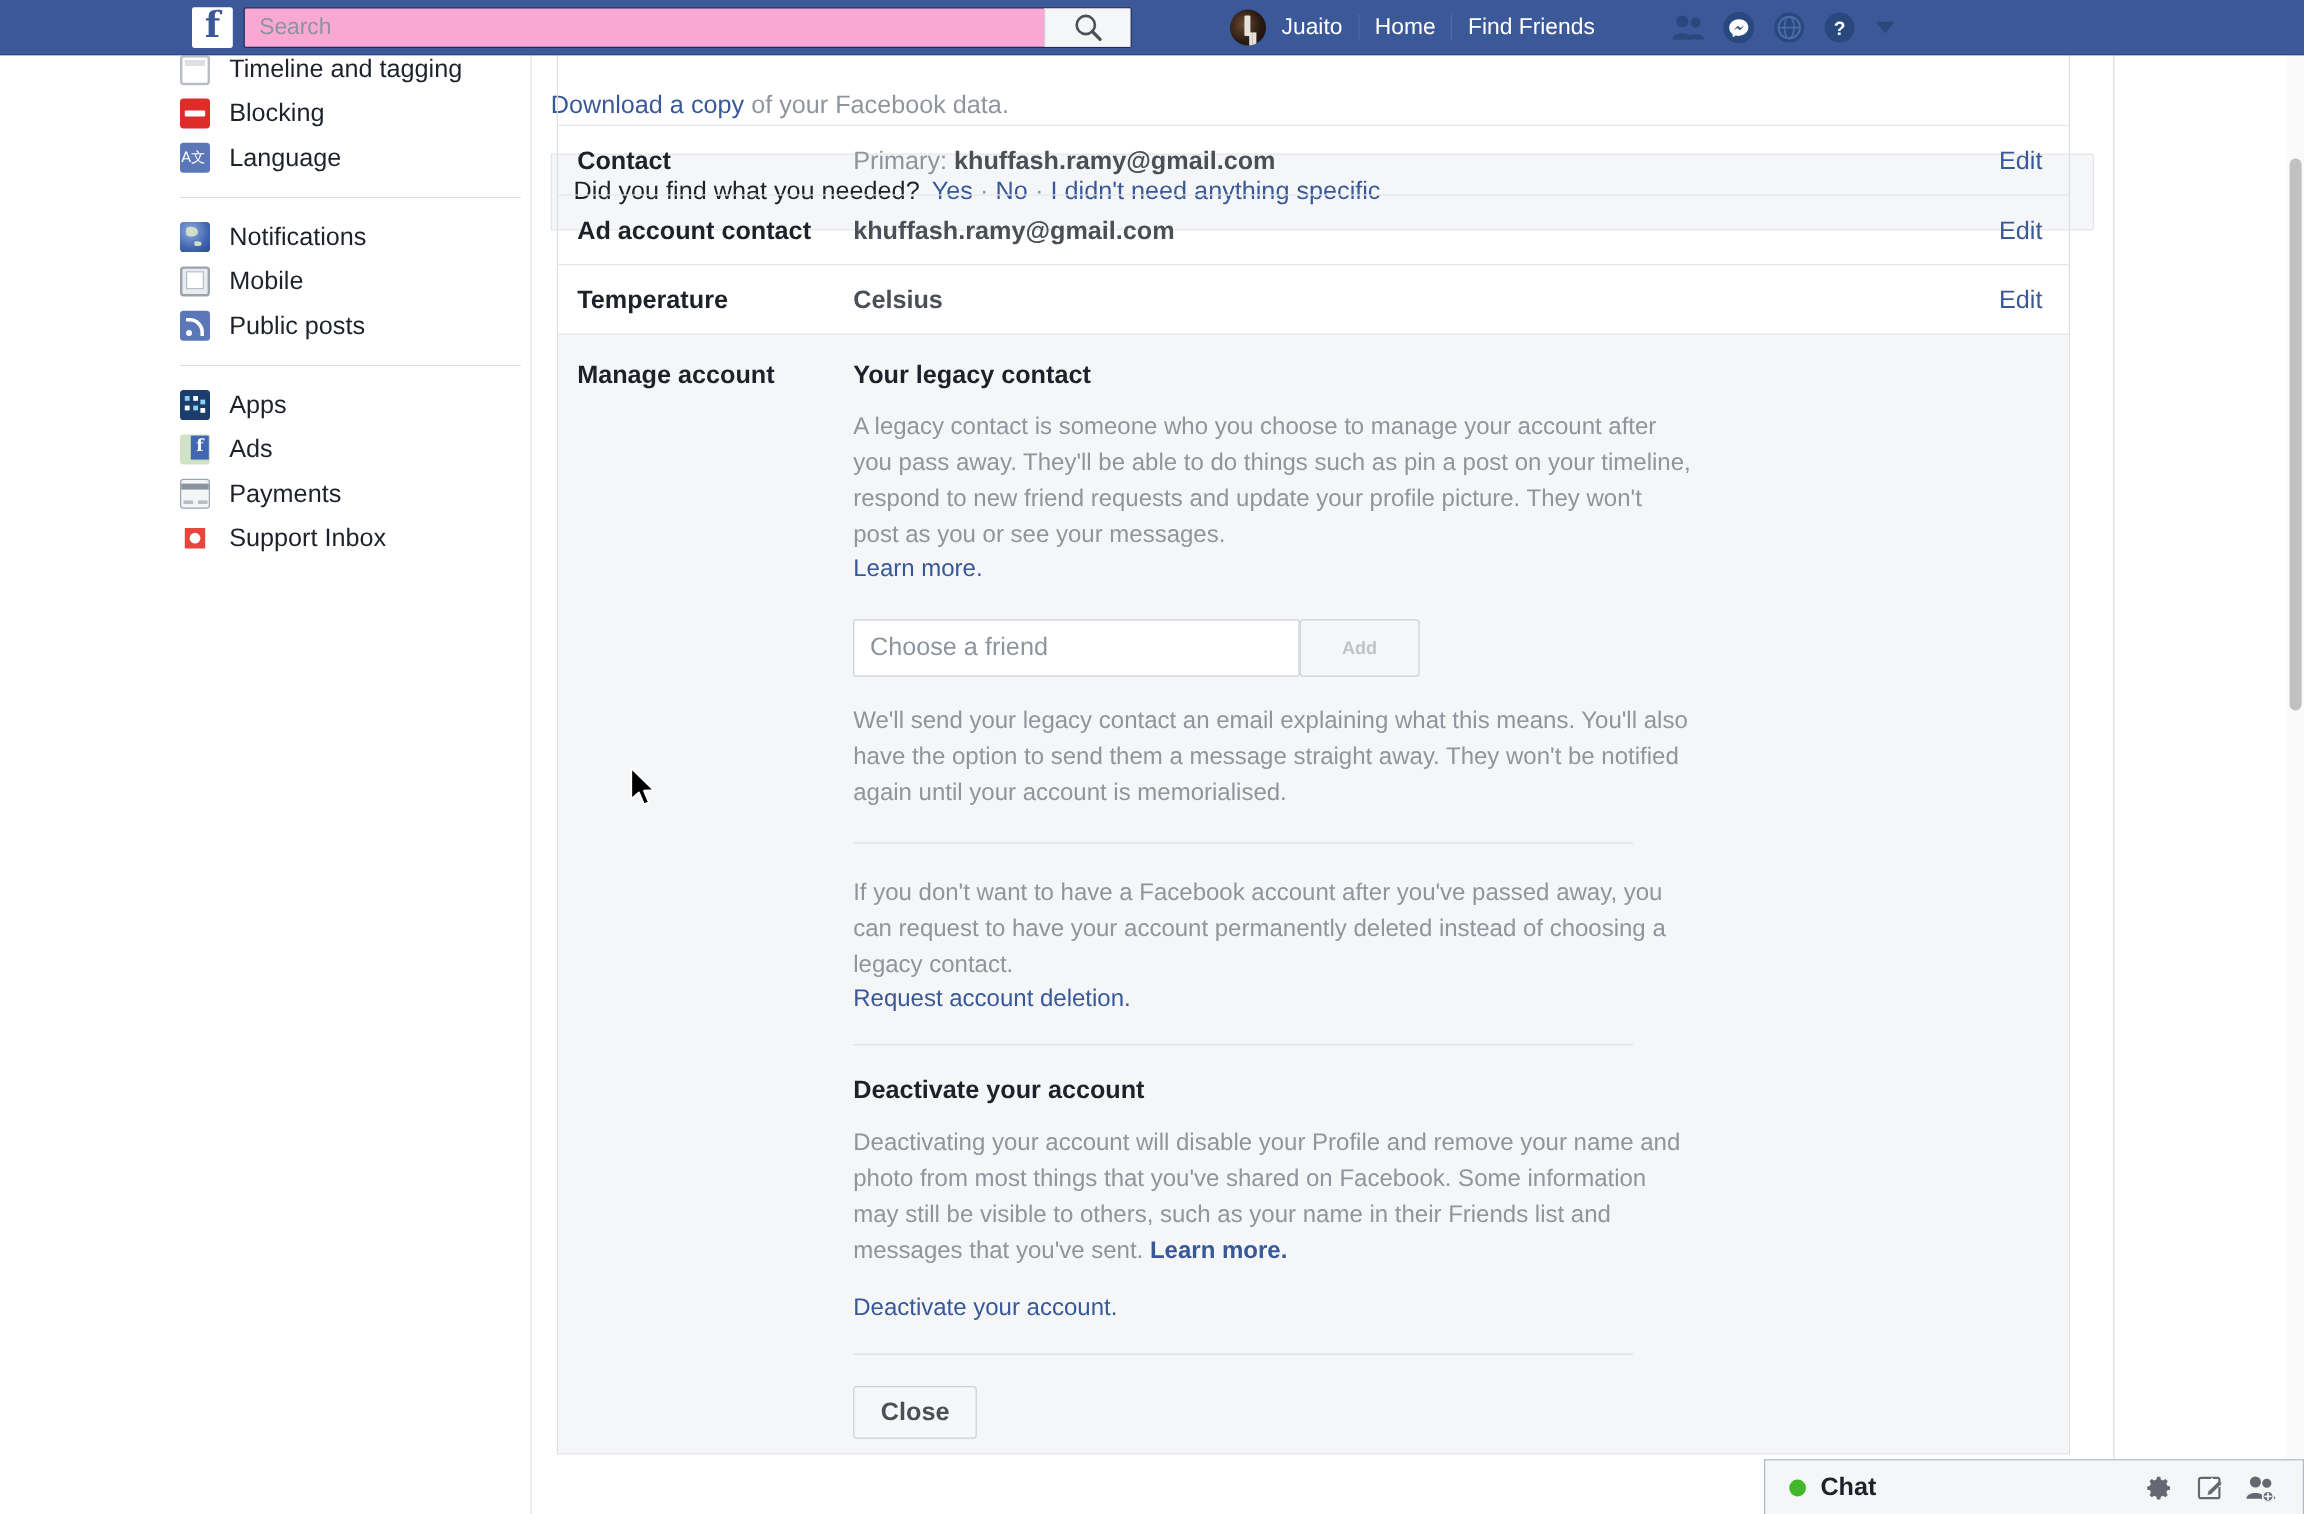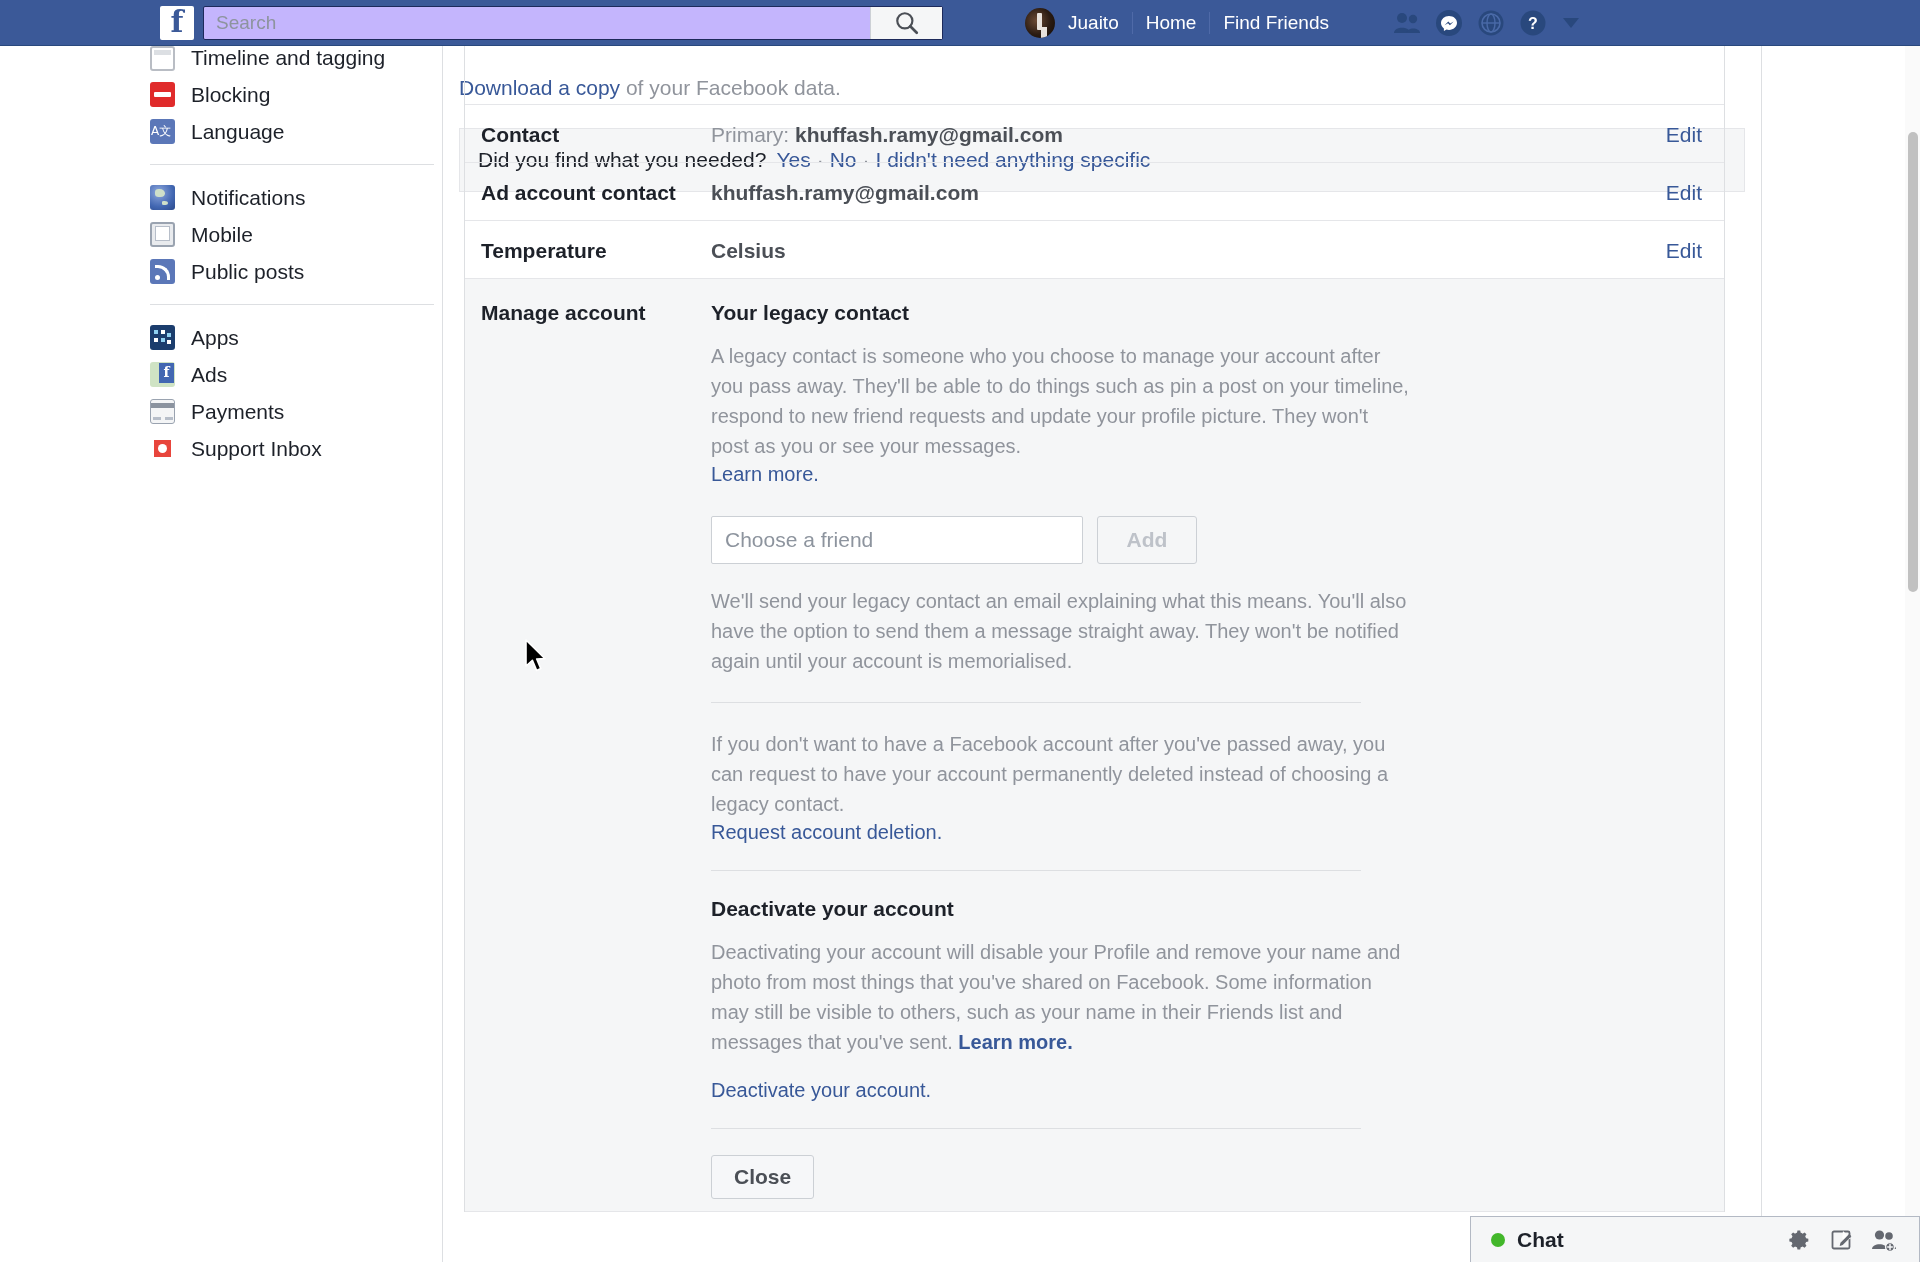--- a/index.html
+++ b/index.html
@@ -27,21 +27,21 @@
     font-family: "DejaVu Serif", serif;
     font-weight: bold; font-size: 30px;
     line-height: 32px;
     text-align: center;
     border-radius: 2px;
     overflow: hidden;
   }
   #search-wrap {
     margin-left: 9px;
     width: 740px; height: 34px;
-    background: #c4b5fd;
+    background: #f9a8d4;
     border: 1px solid #1d2a5b;
     border-radius: 2px;
     display: flex; align-items: center;
     position: relative;
   }
   #search-input {
     flex: 1; height: 32px;
     border: none; outline: none;
     font-size: 19px;
     padding: 0 12px;
@@ -218,25 +218,24 @@
   #friend-input {
     width: 372px; height: 48px;
     border: 1px solid #ccd0d5; border-radius: 2px;
     background: #fff;
     font-size: 21px; color: #1d2129;
     padding: 0 13px; outline: none;
     font-family: "Liberation Sans", sans-serif;
   }
   #friend-input::placeholder { color: #8d949e; }
   #add-btn {
-    margin-left: 14px;
     width: 100px; height: 48px;
     background: #f5f6f7; color: #bec2c9;
     border: 1px solid #ccd0d5; border-radius: 3px;
-    font-size: 21px; font-weight: bold;
+    font-size: 15px; font-weight: bold;
     font-family: "Liberation Sans", sans-serif;
     cursor: default;
   }
   #close-btn {
     margin-top: 26px;
     padding: 0 22px; height: 44px;
     background: #f6f7f9; color: #4b4f56;
     border: 1px solid #ccd0d5; border-radius: 3px;
     font-size: 21px; font-weight: bold;
     font-family: "Liberation Sans", sans-serif;

